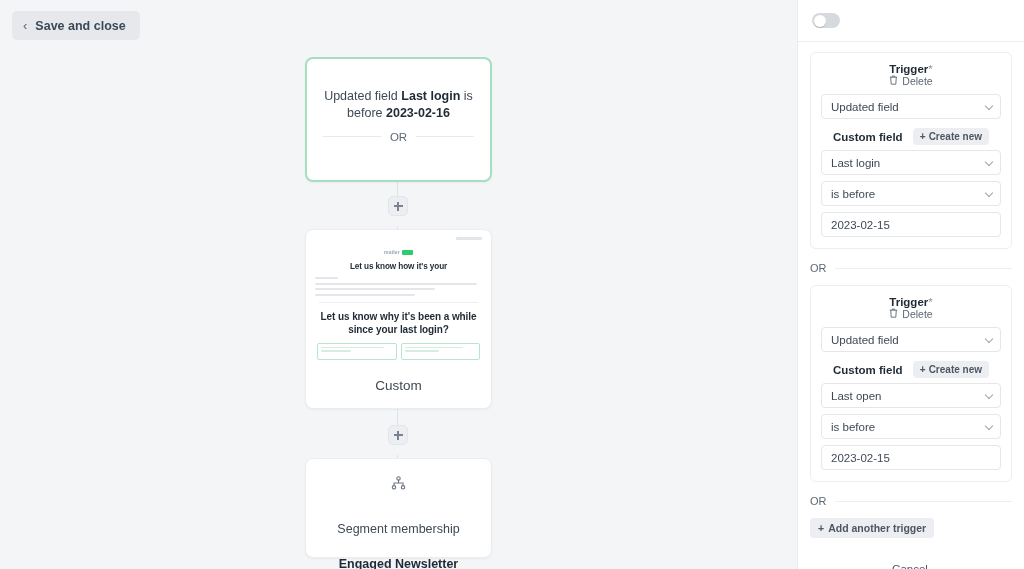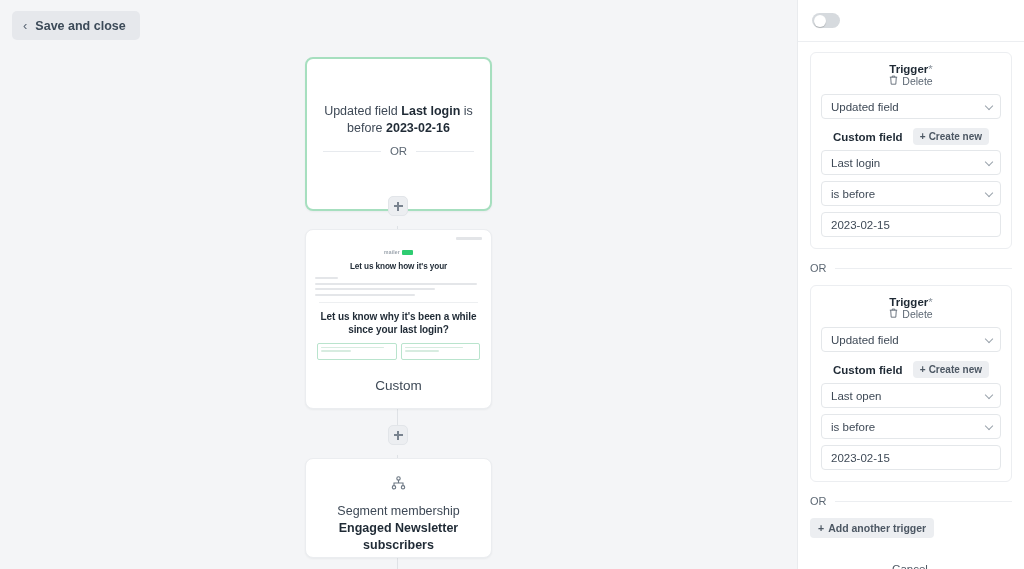--- a/index.html
+++ b/index.html
@@ -42,21 +42,21 @@
   }
 
   .node {
     position: absolute;
     background: #ffffff;
     border-radius: 8px;
   }
 
   
   #trigger-node {
-    left: 305px; top: 57px; width: 187px; height: 154px;
+    left: 305px; top: 57px; width: 187px; height: 125px;
     border: 2px solid #a6dfbf;
     box-shadow: 0 1px 2px rgba(26,35,46,.05);
     display: flex; flex-direction: column;
     align-items: center; justify-content: center;
     padding: 10px 16px;
   }
   .cond-text {
     font-size: 12.5px; line-height: 1.35; text-align: center; color: #3e4956;
   }
   .cond-text b { font-weight: 700; color: #1f2a35; }
@@ -125,20 +125,21 @@
     font-size: 13.5px; color: #3e4956;
   }
 
   
   #segment-node {
     left: 305px; top: 458px; width: 187px; height: 100px;
     border: 1px solid #ebedf0;
     box-shadow: 0 1px 2px rgba(26,35,46,.05);
     display: flex; flex-direction: column; align-items: center;
     padding-top: 17px;
+    gap: 18px;
   }
   #segment-node .seg-icon { margin-bottom: 9px; }
   .seg-label { font-size: 12.5px; color: #3e4956; line-height: 1.35; }
   .seg-value {
     font-size: 12.5px; font-weight: 700; color: #1f2a35;
     text-align: center; line-height: 1.35; padding: 0 14px;
   }
 
   
   #sidebar {

